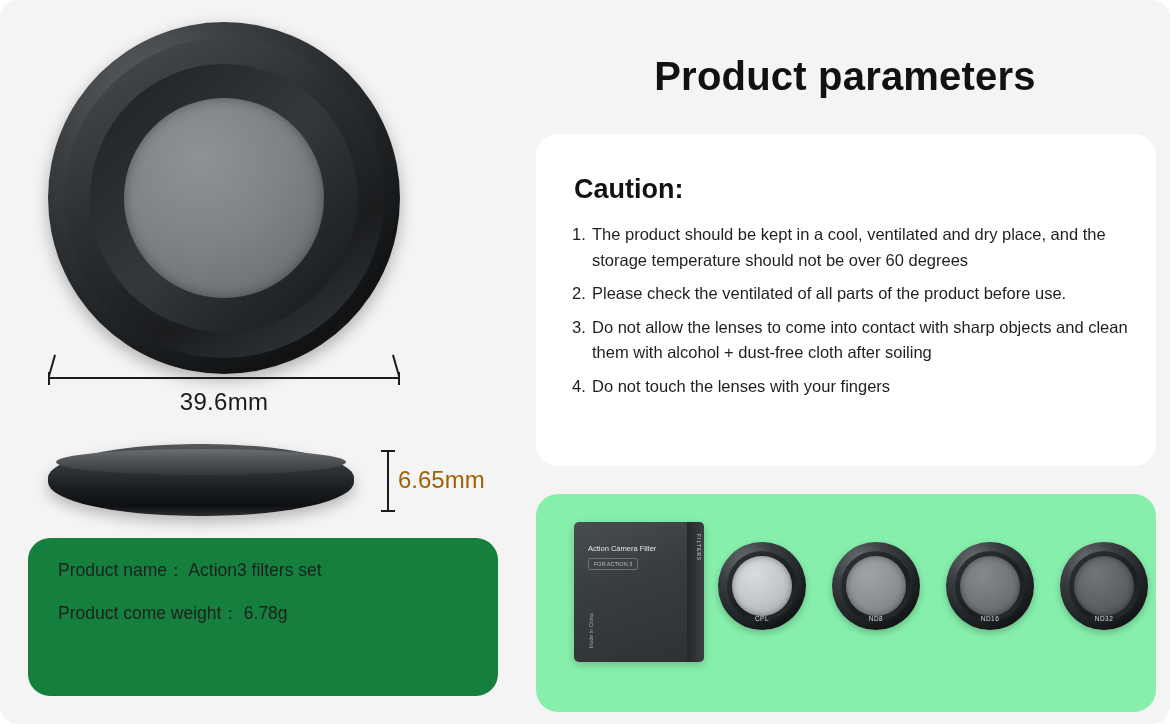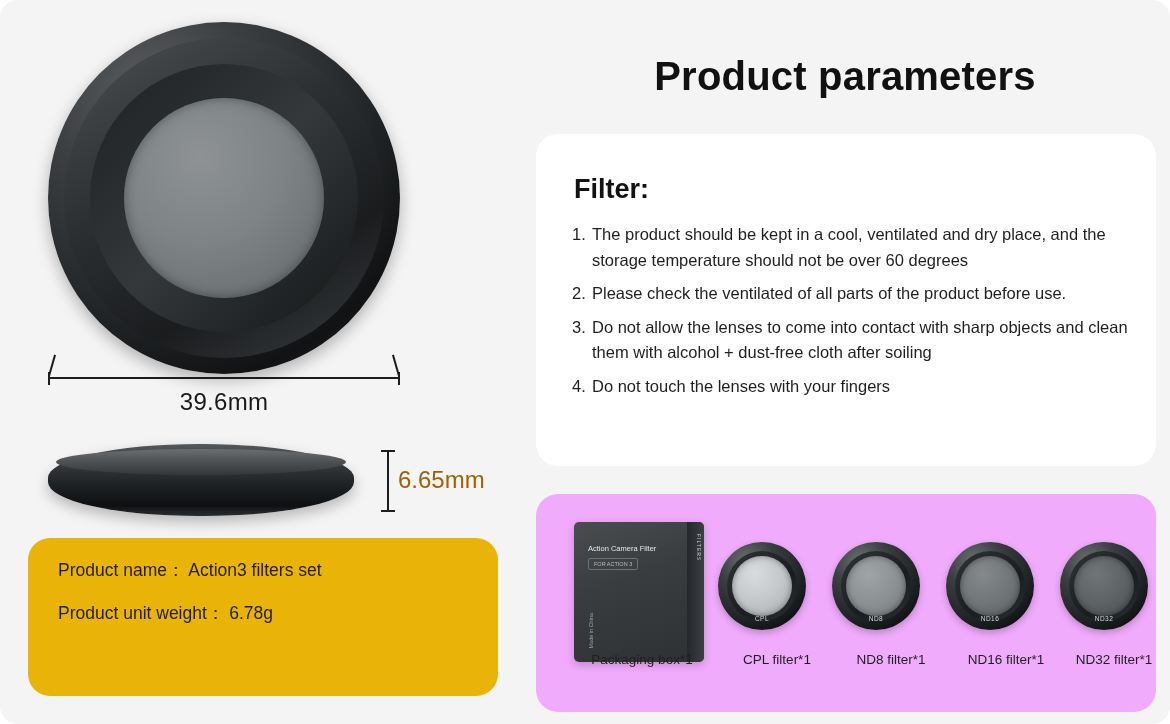--- a/index.html
+++ b/index.html
@@ -157,21 +157,21 @@
     color: #a16207;
   }
 
   
   .spec-card {
     position: absolute;
     left: 28px;
     top: 538px;
     width: 470px;
     height: 158px;
-    background: #eab308;
+    background: #15803d;
     border-radius: 22px;
   }
   .spec-list {
     padding: 24px 0 0 30px;
   }
   .spec-row {
     font-size: 17.5px;
     color: #1f1f1f;
     line-height: 1;
     margin-bottom: 25px;
@@ -236,21 +236,21 @@
   .caution-item .txt {
     flex: 1;
   }
 
   .gallery-card {
     position: absolute;
     left: 16px;
     top: 478px;
     width: 620px;
     height: 218px;
-    background: #f0abfc;
+    background: #86efac;
     border-radius: 22px;
   }
   .gallery {
     position: absolute;
     left: 0; top: 0;
     width: 620px;
     height: 218px;
   }
 
   
@@ -415,33 +415,33 @@
     </div>
     <div class="dim-v-label">6.65mm</div>
 
     <div class="spec-card">
       <div class="spec-list">
         <div class="spec-row">
           <span class="k">Product name：</span>
           <span class="v">Action3 filters set</span>
         </div>
         <div class="spec-row">
-          <span class="k">Product unit weight：</span>
+          <span class="k">Product come weight：</span>
           <span class="v">6.78g</span>
         </div>
       </div>
     </div>
   </div>
 
   <div class="right-col">
 
     <div class="main-title">Product parameters</div>
 
     <div class="caution-card">
-      <div class="caution-title">Filter:</div>
+      <div class="caution-title">Caution:</div>
       <div class="caution-list">
         <div class="caution-item">
           <span class="num">1.</span>
           <span class="txt">The product should be kept in a cool, ventilated and dry place, and the storage temperature should not be over 60 degrees</span>
         </div>
         <div class="caution-item">
           <span class="num">2.</span>
           <span class="txt">Please check the ventilated of all parts of the product before use.</span>
         </div>
         <div class="caution-item">
@@ -483,24 +483,17 @@
             <div class="glass"></div>
             <div class="tag">ND16</div>
           </div>
           <div class="filter g-nd32 f4">
             <div class="inner"></div>
             <div class="glass"></div>
             <div class="tag">ND32</div>
           </div>
         </div>
 
-        <div class="captions">
-          <div class="caption c0">Packaging box*1</div>
-          <div class="caption c1">CPL filter*1</div>
-          <div class="caption c2">ND8 filter*1</div>
-          <div class="caption c3">ND16 filter*1</div>
-          <div class="caption c4">ND32 filter*1</div>
-        </div>
 
       </div>
     </div>
   </div>
 </div>
 
 </body></html>

